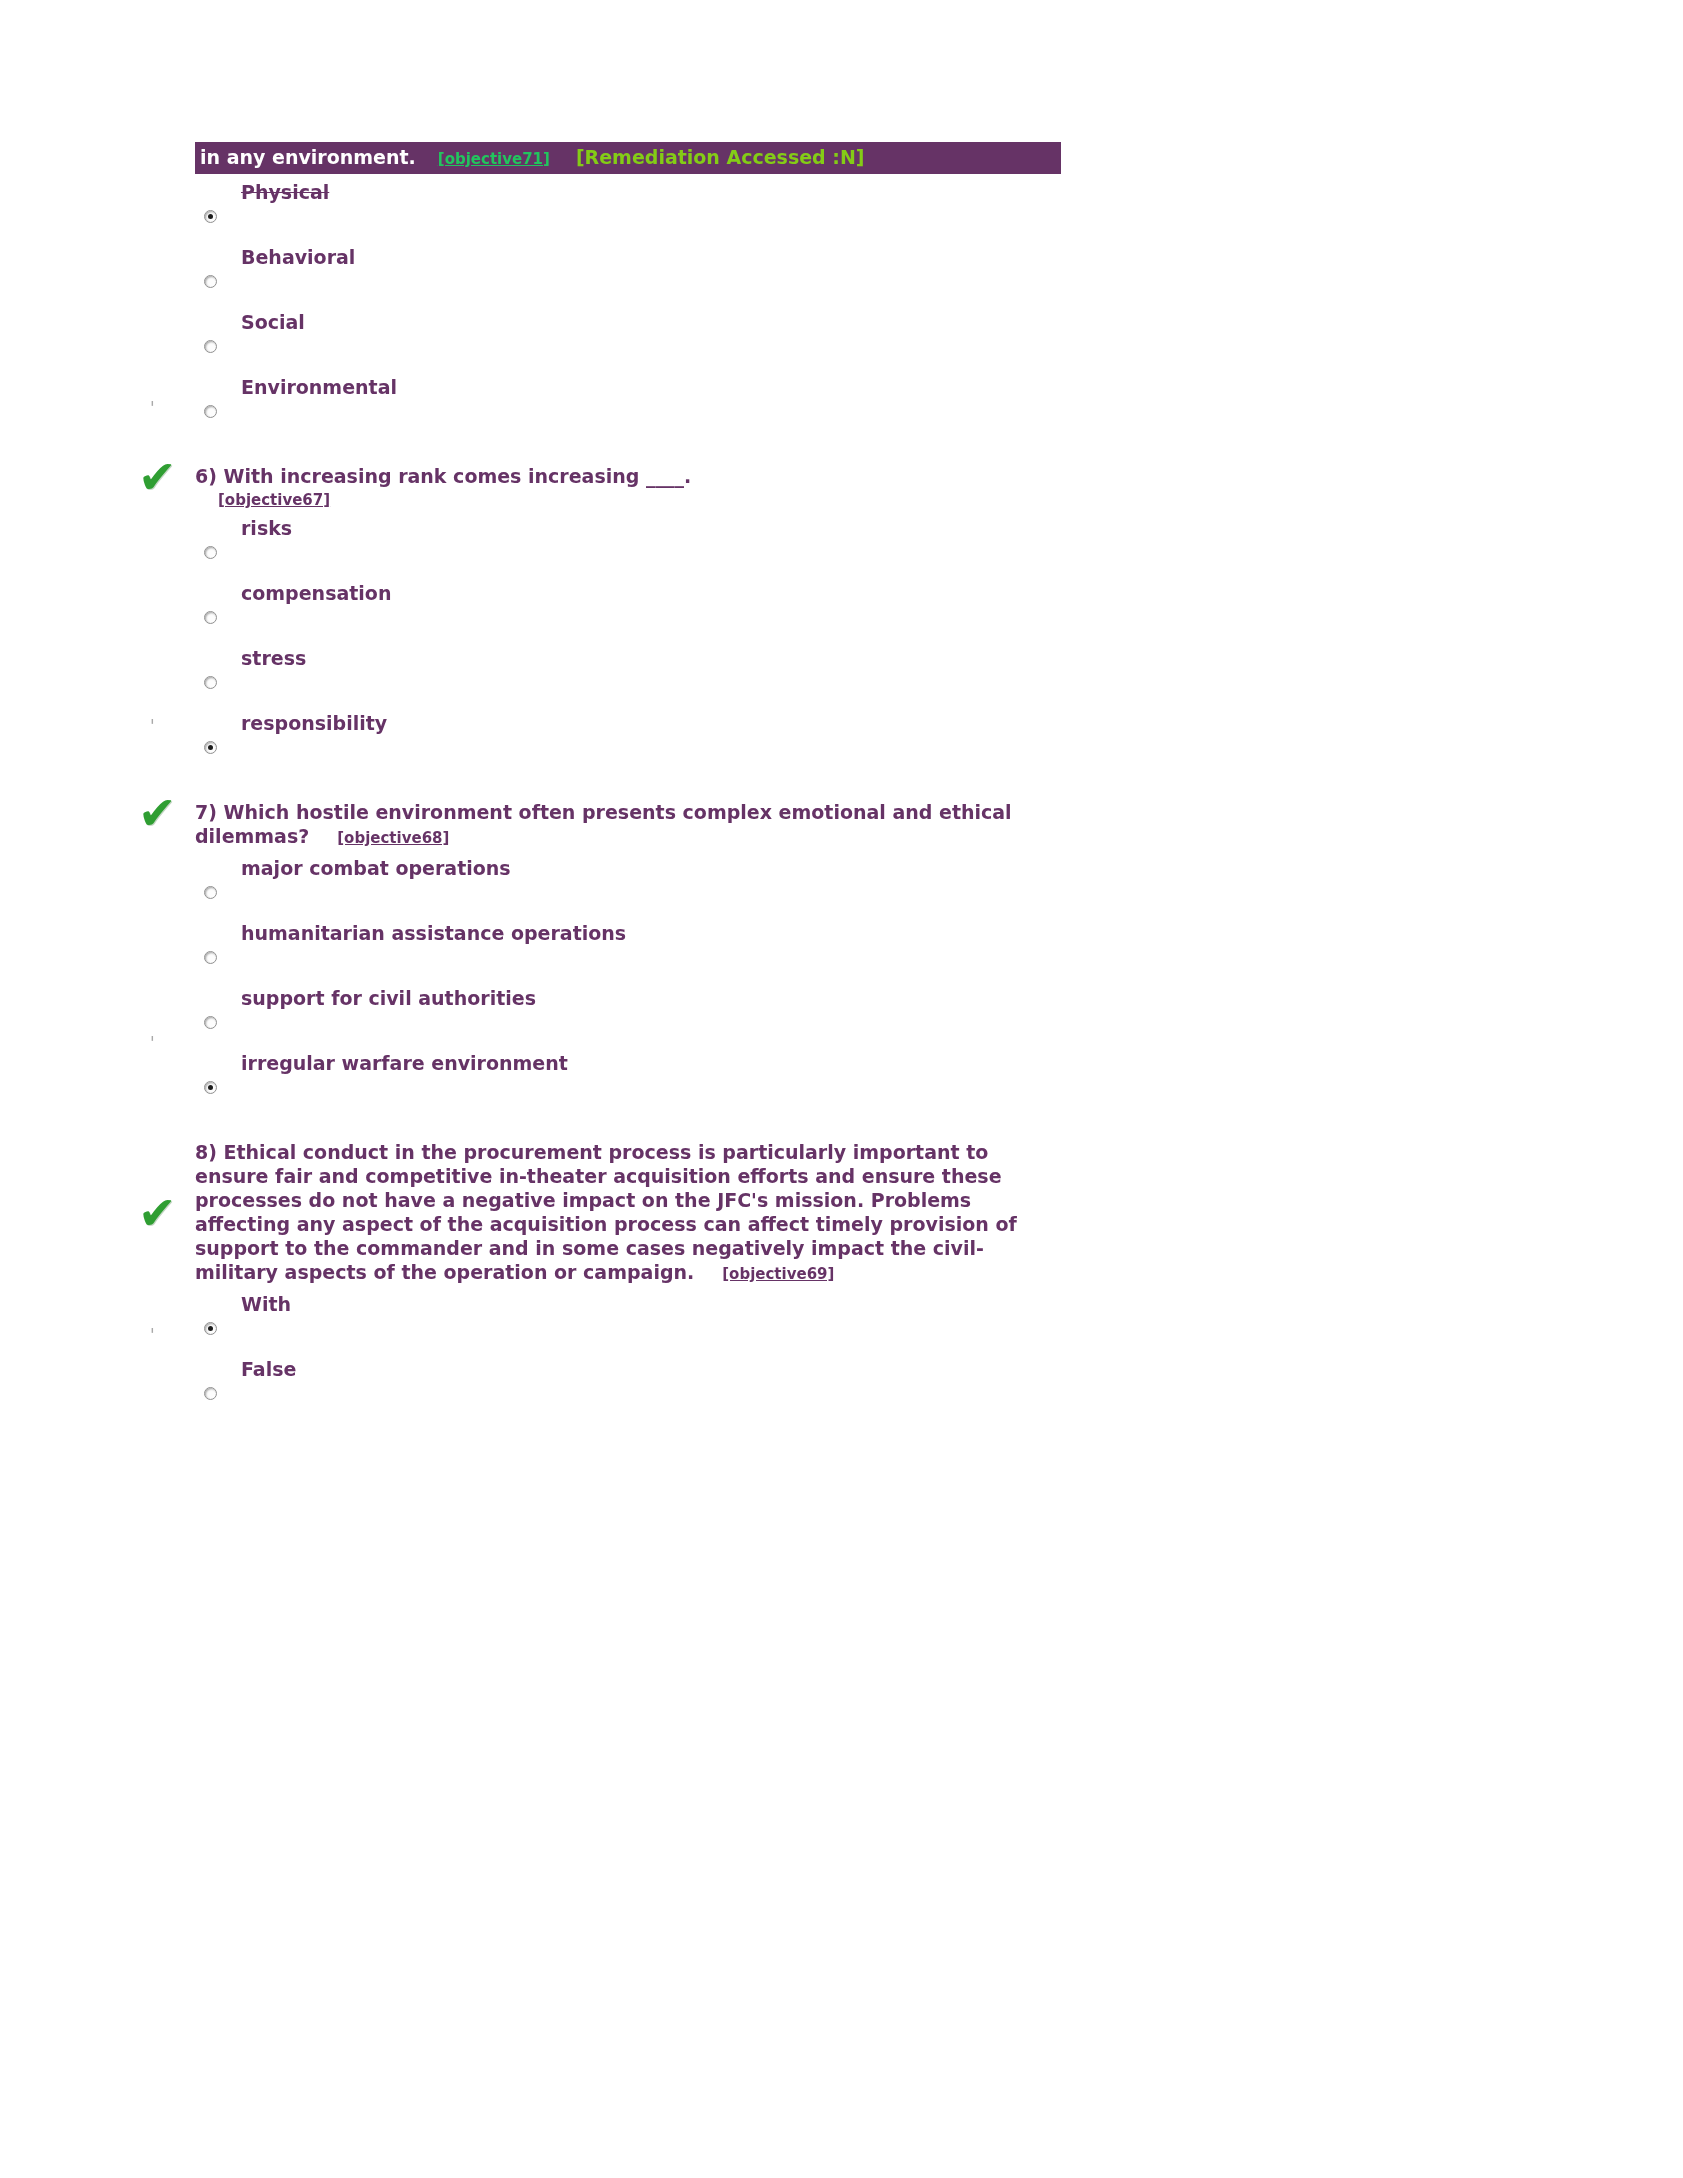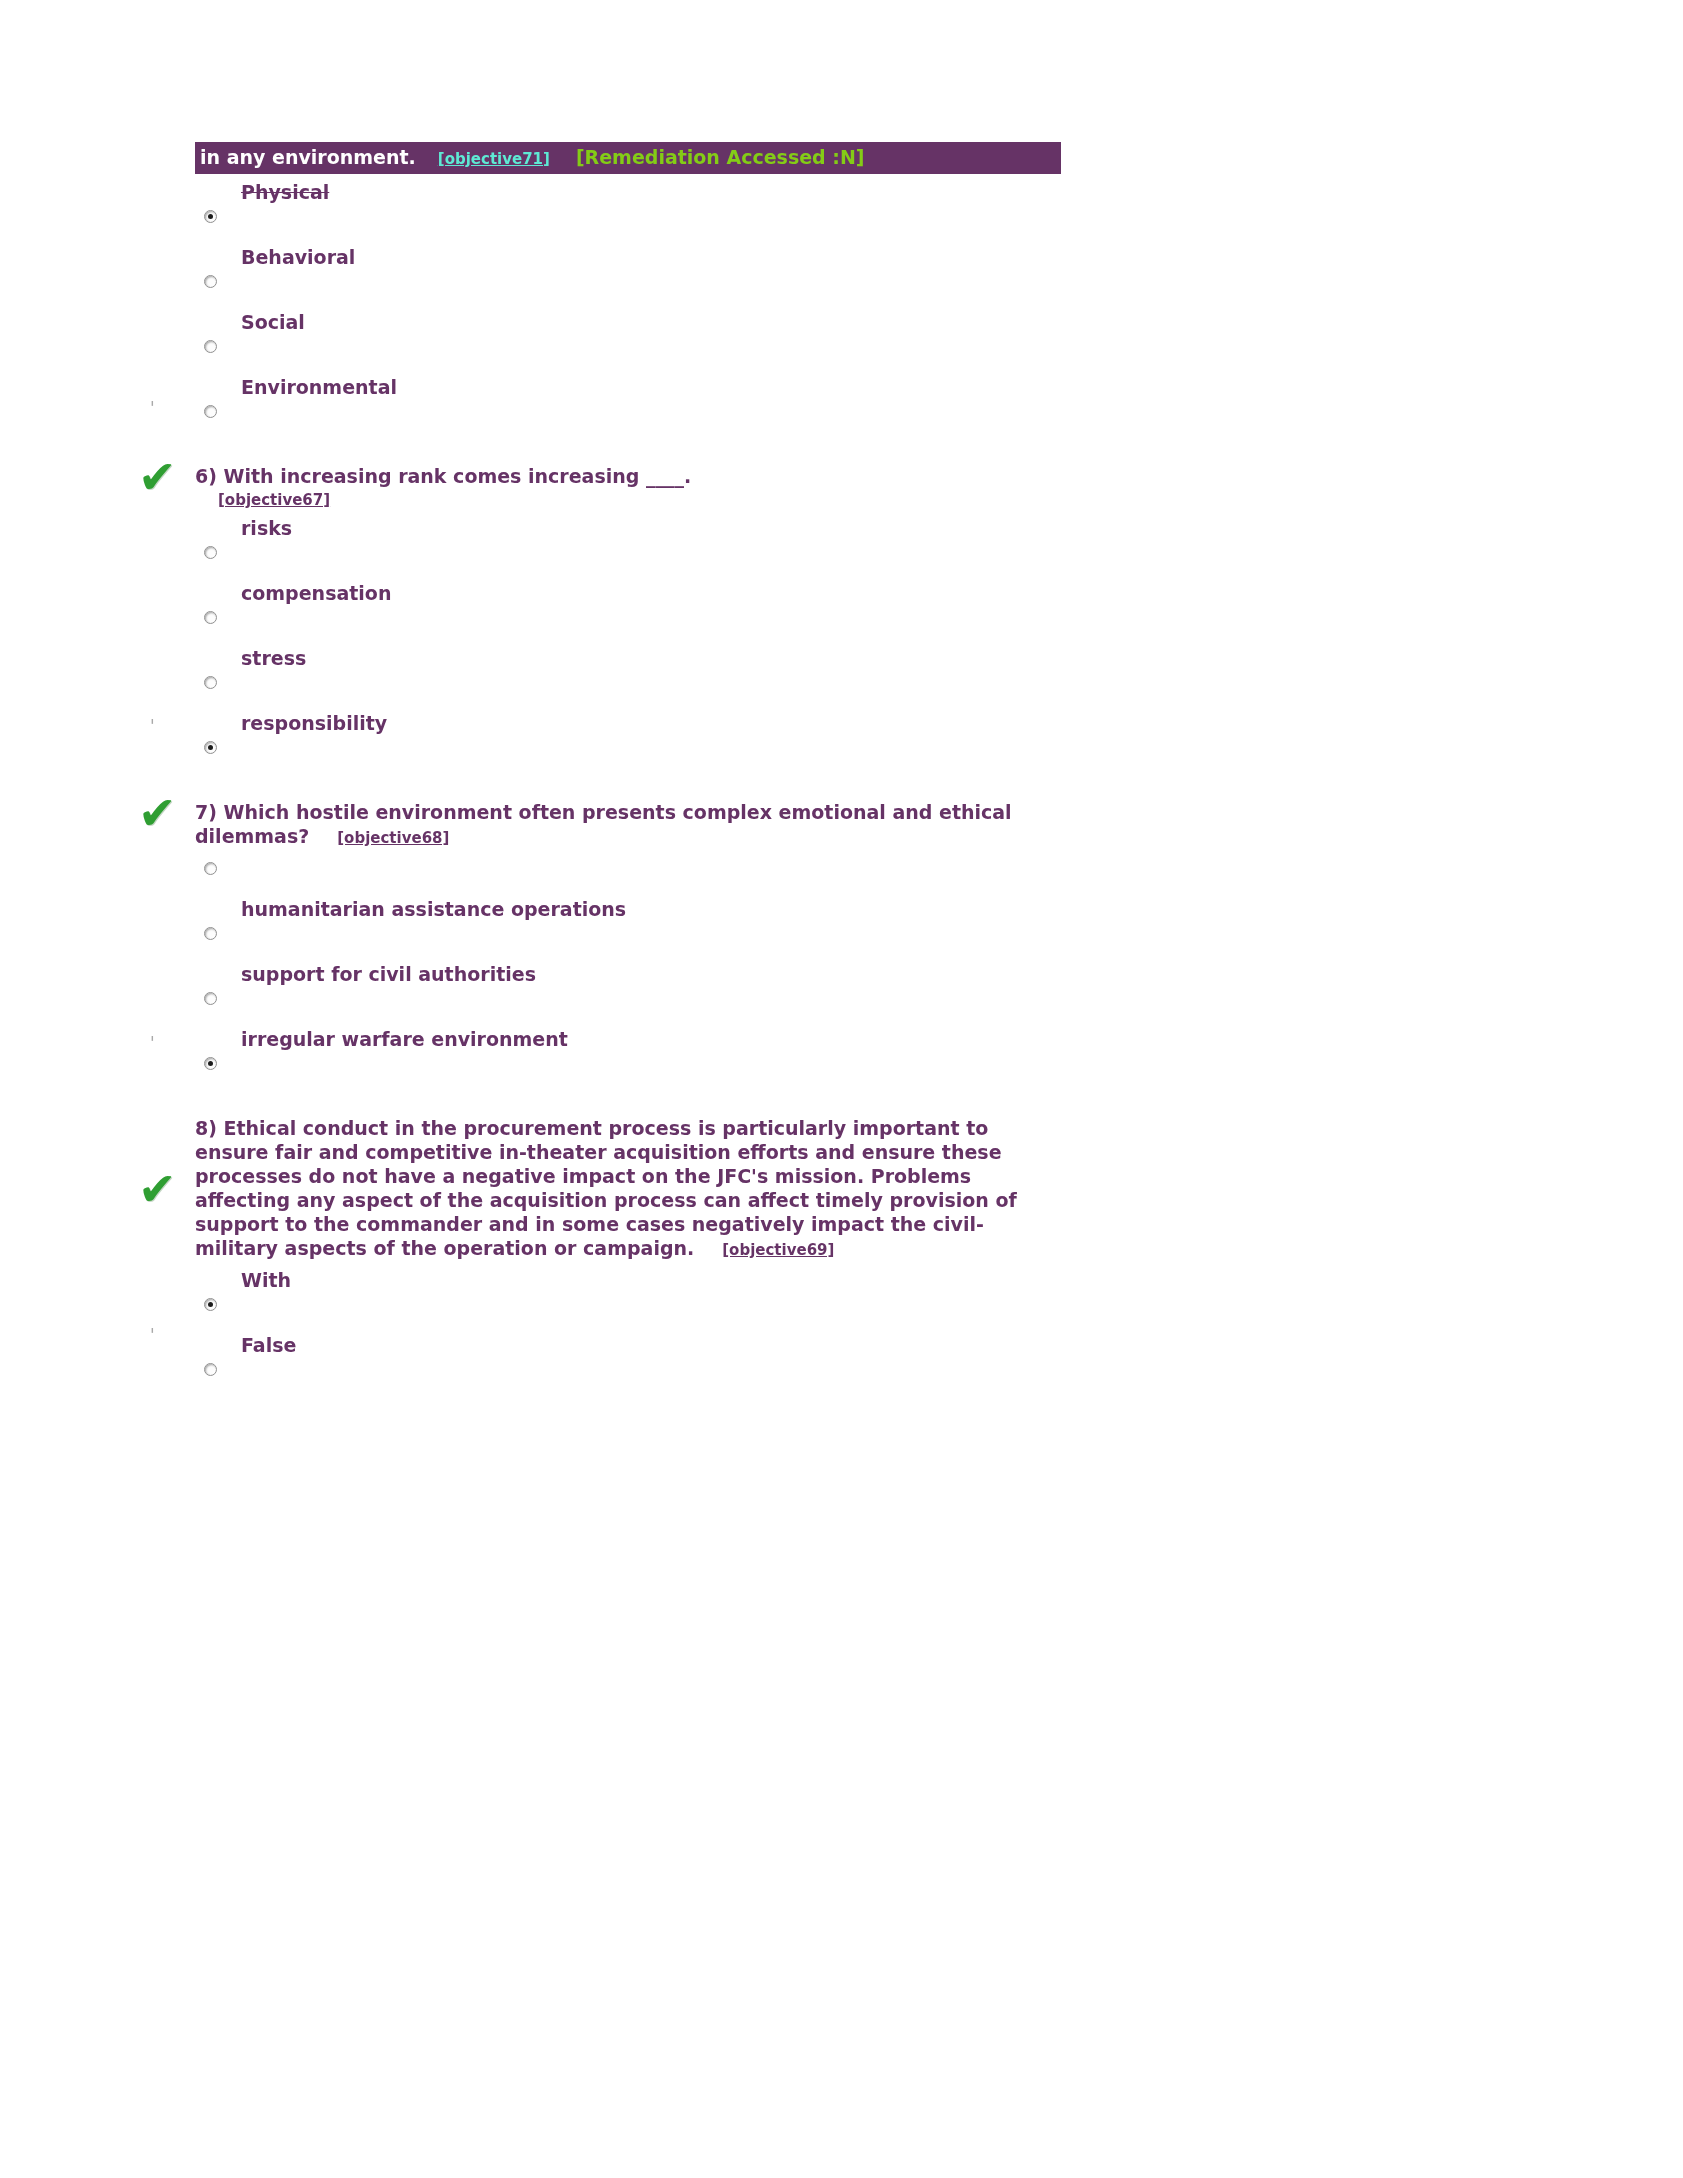--- a/index.html
+++ b/index.html
@@ -22,21 +22,21 @@
   .header-bar {
     background: #663366;
     color: #ffffff;
     font-size: 19px;
     line-height: 22px;
     padding: 4px 8px 4px 5px;
     white-space: nowrap;
   }
   .hdr-text { color: #ffffff; }
   .hdr-obj {
-    color: #5eead4;
+    color: #22c55e;
     text-decoration: underline;
     font-size: 15px;
     margin-left: 22px;
     cursor: pointer;
   }
   .hdr-rem { color: #84cc16; margin-left: 26px; font-size: 19px; }
   
   .options { margin-top: 6px; }
   .option { margin-bottom: 18px; }
   .option-label {
@@ -150,20 +150,21 @@
       </div>
     </div>
   </div>
 
   <div class="question q7">
     <span class="checkmark">✔</span>
     <div class="q-text"><span>7) Which hostile environment often presents complex emotional and ethical dilemmas?</span><a class="obj-link obj-inline">[objective68]</a>
     </div>
     <div class="options">
       <div class="option">
+        <div class="option-label">major combat operations</div>
         <span class="radio" data-checked="false"></span>
       </div>
       <div class="option">
         <div class="option-label">humanitarian assistance operations</div>
         <span class="radio" data-checked="false"></span>
       </div>
       <div class="option">
         <div class="option-label">support for civil authorities</div>
         <span class="radio" data-checked="false"></span>
       </div>

